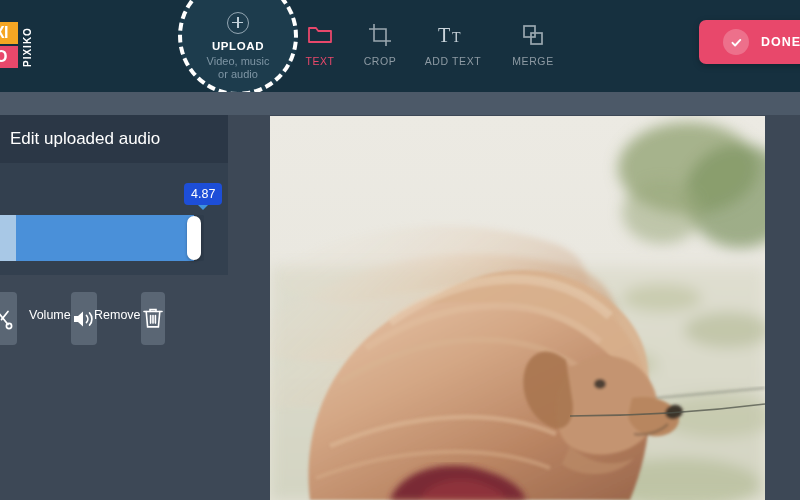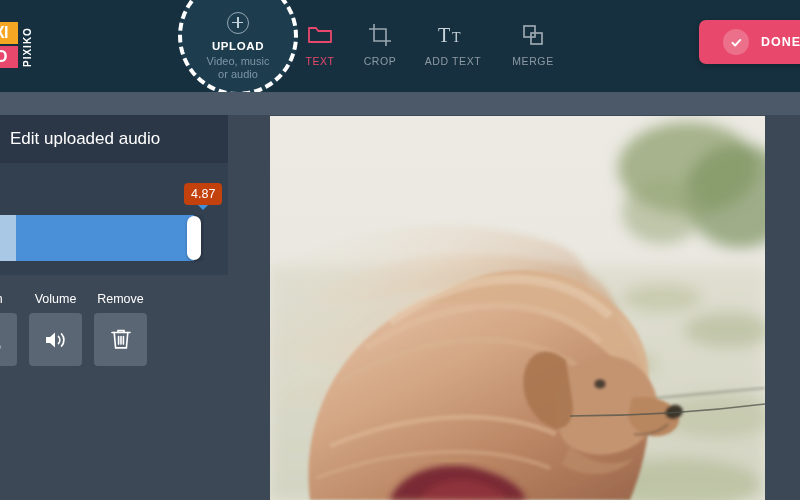--- a/index.html
+++ b/index.html
@@ -122,21 +122,21 @@
     display:flex; align-items:center; padding-left:42px;
   }
   .panel-title{
     font:17px "Liberation Sans", sans-serif; color:#ffffff;margin-left:8px;
   }
 
   .slider-wrap{ position:absolute; left:0; top:48px; width:268px; height:112px; }
 
   .bubble{
     position:absolute; height:22px; border-radius:4px;
-    background:#c2410c; color:#ffffff;
+    background:#1d4ed8; color:#ffffff;
     font:12.5px "Liberation Sans", sans-serif;
     display:flex; align-items:center; justify-content:center;
     padding:0 7px;
   }
   .bubble:after{
     content:""; position:absolute; bottom:-5px; left:50%;
     margin-left:-5px; border-left:5px solid transparent;
     border-right:5px solid transparent; border-top:5px solid #3f93dd;
   }
   .bubble.right{ left:224px; top:20px; }
@@ -155,21 +155,21 @@
   }
   .handle{
     position:absolute; top:1px; width:14px; height:44px;
     border-radius:7px; background:#ffffff; cursor:ew-resize;
     box-shadow:0 1px 3px rgba(0,0,0,.3);
   }
   .handle.h-right{ left:231px; }
 
   
   .actions{ position:absolute; left:-36px; top:292px; display:flex; gap:12px; }
-  .action{ width:53px; display:flex; flex-direction:column; align-items:center; cursor:pointer; }
+  .action{ width:53px; display:flex; flex-direction:row; align-items:center; cursor:pointer; }
   .action .cap{
     font:12.5px "Liberation Sans", sans-serif; color:#ffffff;
     margin-bottom:7px; white-space:nowrap;
   }
   .action .btn{
     width:53px; height:53px; border-radius:4px; background:#5a6674;
     display:flex; align-items:center; justify-content:center;
   }
 
   

